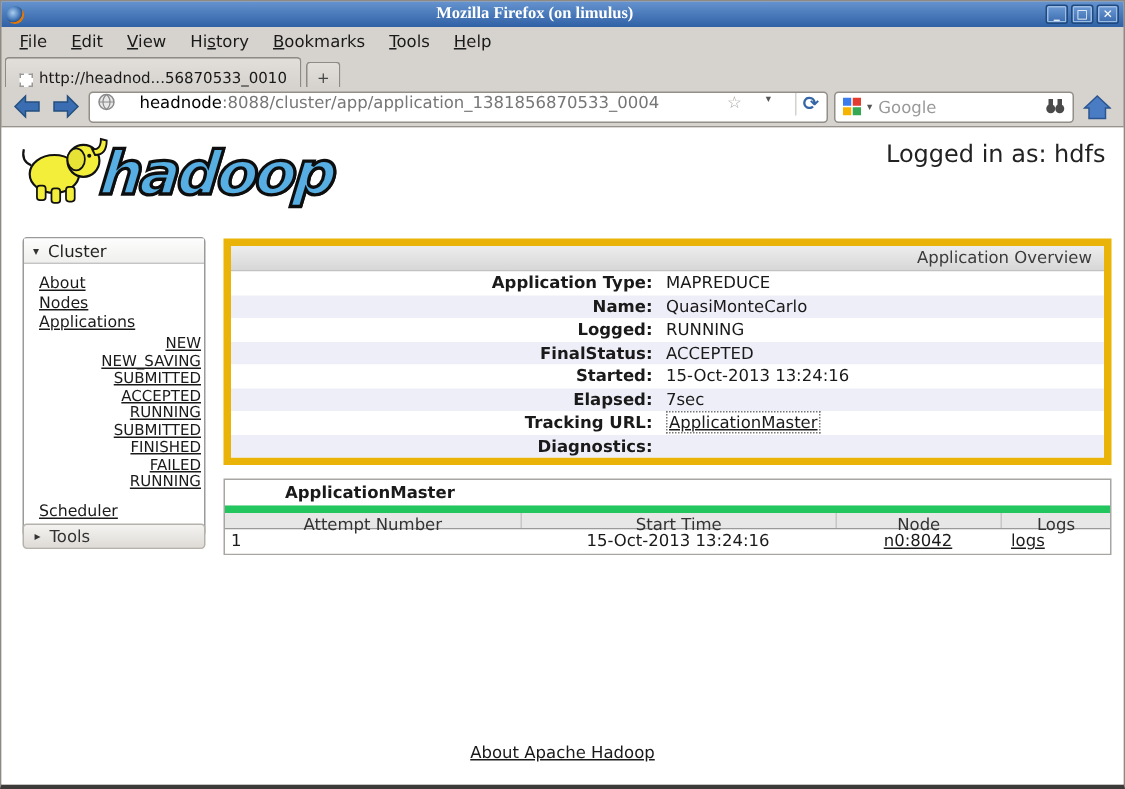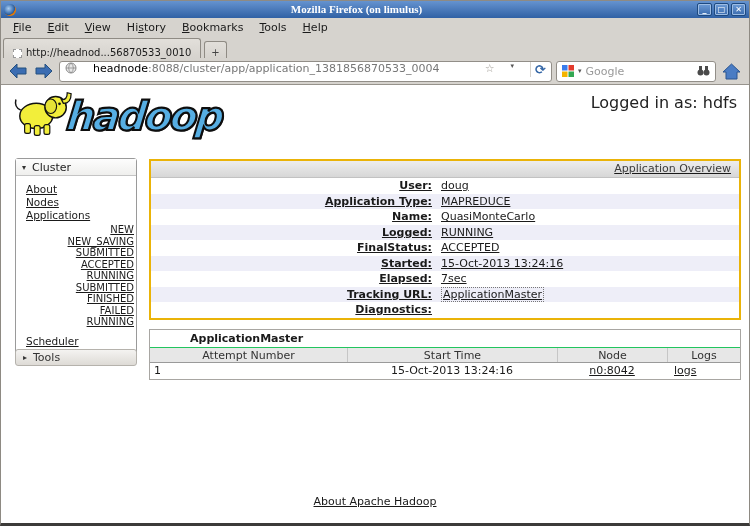--- a/index.html
+++ b/index.html
@@ -71,34 +71,34 @@
   .sub { padding-left:22px; margin-top:2px; }
   .sub .nav-link { font-size:10px; line-height:11.5px;text-align:right; }
   .scheduler { margin-top:7px; display:inline-block; }
   .tools-head { position:absolute; left:14px; top:264px; width:122px; height:17px;
                 display:flex; align-items:center; gap:6px; padding-left:7px;
                 border:1px solid #b5b2ac; border-radius:3px; color:#333;
                 background:linear-gradient(#f4f3f1,#dedbd6); font-size:11px; }
 
   
   .main { position:absolute; left:148px; top:74px; width:592px; }
-  .panel { border:2px solid #eab308;text-decoration:underline; }
+  .panel { border:5px solid #eab308; }
   .panel-head { height:17px; line-height:16px; background:linear-gradient(#ededed,#d7d7d7);
                 border-bottom:1px solid #c2c2c2; text-align:right; padding-right:8px;
                 font-size:11px; color:#3c3c3c; }
   .info-row { display:flex; height:15.5px; align-items:center; background:#fff; }
   .info-row:nth-child(even) { background:#eeeef8; }
   .info-label { width:287px; text-align:right; font-weight:bold; padding-right:6px; flex:0 0 287px; }
   .info-value { padding-left:3px; white-space:nowrap; }
   .tracking-link { border:1px dotted #777; padding:0 1px; }
 
   .am-table { margin-top:9px; border:1px solid #a8a6a2; }
   .am-title { height:17px; line-height:17px; font-weight:bold; padding-left:40px; font-size:11px; }
   .am-head { display:flex; height:16px; line-height:15px; background:#e7e7e7;
-             border-top:1px solid #22c55e; border-bottom:1px solid #9a9a9a; color:#333; }
+             border-top:5px solid #22c55e; border-bottom:1px solid #9a9a9a; color:#333; }
   .am-head .cell { text-align:center; }
   .am-head .cell + .cell { border-left:1px solid #c6c6c6; }
   .am-row { display:flex; height:16px; line-height:15px; background:#fff; }
   .c1 { width:197px; flex:0 0 197px; }
   .c2 { width:210px; flex:0 0 210px; }
   .c3 { width:110px; flex:0 0 110px; }
   .c4 { flex:1; }
   .am-row .c1 { padding-left:4px; }
   .am-row .c2, .am-row .c3 { text-align:center; }
   .am-row .c4 { padding-left:7px; }
@@ -231,24 +231,20 @@
       <span class="tri">▸</span>
       <span>Tools</span>
     </div>
 
     <div class="main">
 
       <div class="panel">
         <div class="panel-head">Application Overview</div>
         <div>
           <div class="info-row">
-              <span class="info-label">User:</span>
-              <span class="info-value">doug</span>
-            </div>
-          <div class="info-row">
               <span class="info-label">Application Type:</span>
               <span class="info-value">MAPREDUCE</span>
             </div>
           <div class="info-row">
               <span class="info-label">Name:</span>
               <span class="info-value">QuasiMonteCarlo</span>
             </div>
           <div class="info-row">
               <span class="info-label">Logged:</span>
               <span class="info-value">RUNNING</span>

